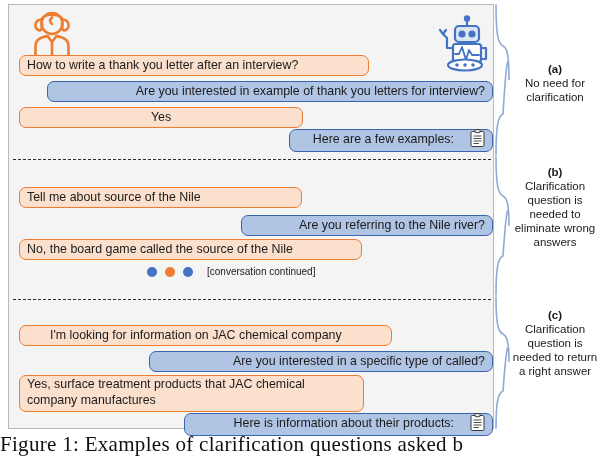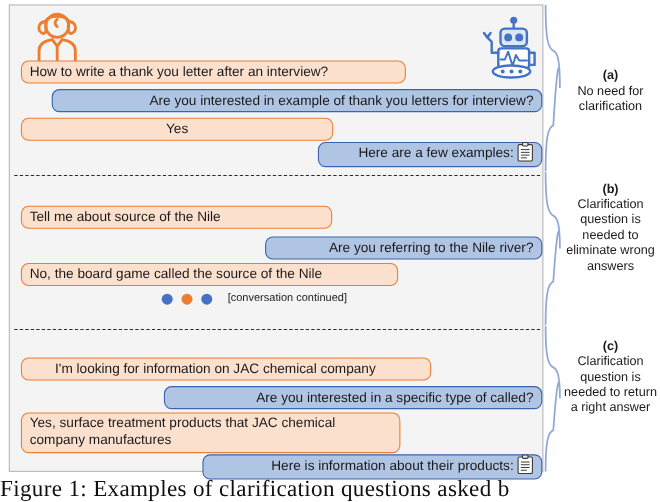--- a/index.html
+++ b/index.html
@@ -74,21 +74,21 @@
     border: 1.3px solid #3a64ae;
     text-align: right;
   }
   .bubble.wrap { white-space: normal; }
   .bubble.center { text-align: center; }
 
   .bubble-with-icon {
     display: flex;
     align-items: center;
     justify-content: flex-end;
-    gap: 3px;
+    gap: 16px;
   }
 
   
   #bubble-a1 { left: 10px;  top: 50px;  width: 350px;  height: 21px; }
   #bubble-a2 { left: 38px;  top: 76px;  width: 446px;  height: 21px; text-align: right; }
   #bubble-a3 { left: 10px;  top: 102px; width: 284px;  height: 21px; }
   #bubble-a4 { left: 280px; top: 124px; width: 204px;  height: 23px; }
 
   
   #bubble-b1 { left: 10px;  top: 182px; width: 283px; height: 21px; }

